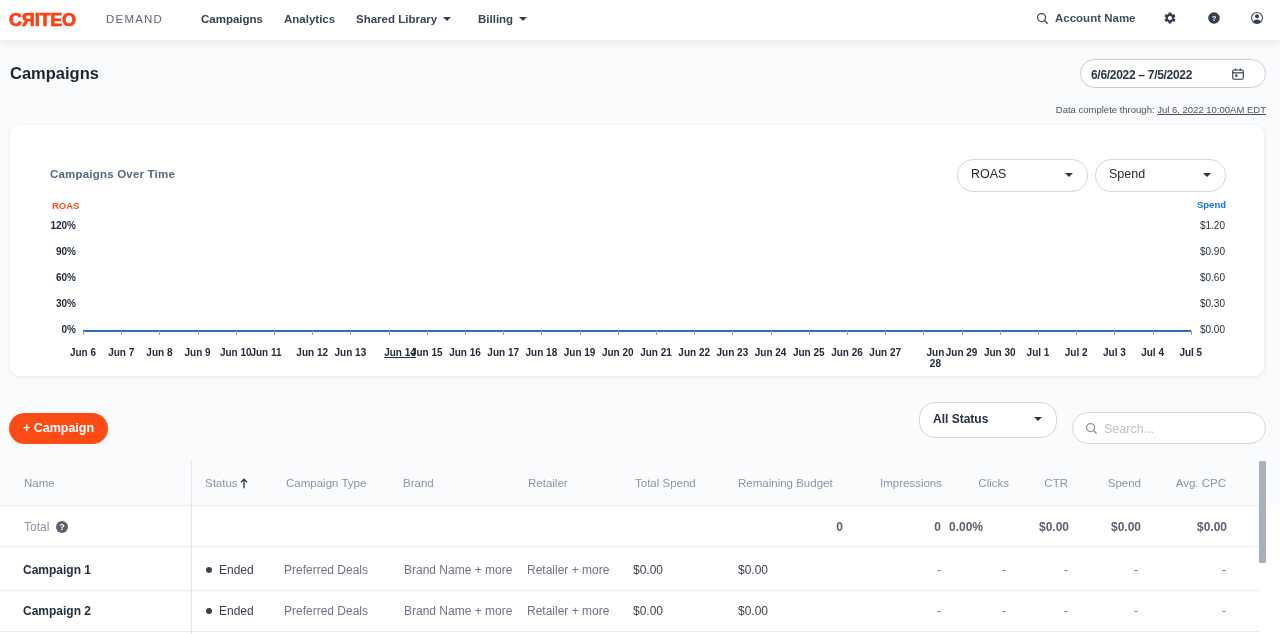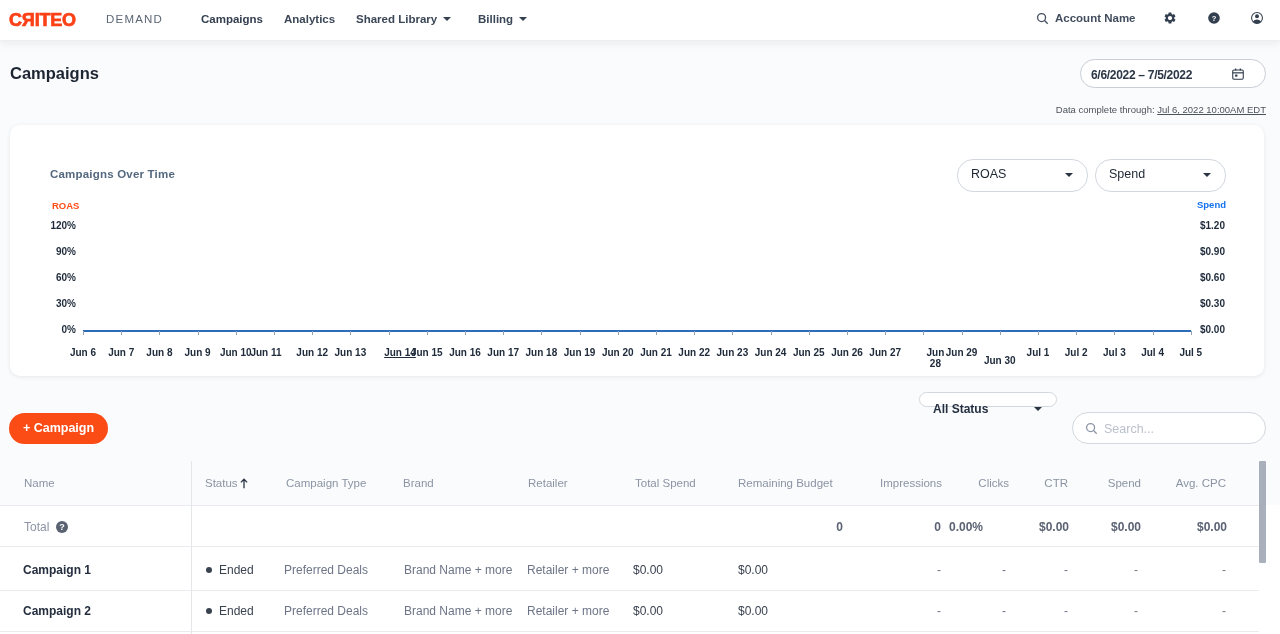--- a/index.html
+++ b/index.html
@@ -25,21 +25,21 @@
 
 #card { left:10px; top:125px; width:1254px; height:250.5px; background:#fff; border-radius:10px;
   box-shadow:0 1px 4px rgba(40,55,80,0.10); }
 #ctitle { left:50px; top:168px; font-size:11.5px; font-weight:700; color:#54697f; letter-spacing:0.2px; }
 .pill { position:absolute; height:31px; border:1px solid #d3d7de; border-radius:16px; background:#fff; font-size:12.5px; font-weight:400; color:#1d2733; }
 .pill .lbl { position:absolute; left:13px; top:7px; }
 .pill .pc { position:absolute; right:14px; top:13px; width:0; height:0; border-left:4px solid transparent; border-right:4px solid transparent; border-top:4.5px solid #2a3442; }
 #roaslbl { left:52px; top:200px; font-size:9.5px; font-weight:700; color:#ff4d17; }
 #spendlbl { left:1126px; top:199px; width:100px; text-align:right; font-size:9.5px; font-weight:700; color:#1472eb; }
 .ylab { position:absolute; width:60px; text-align:right; font-size:10px; font-weight:700; color:#1e2a3a; }
-.yrlab { position:absolute; width:70px; text-align:right; font-size:10px; font-weight:700; color:#1e2a3a; }
+.yrlab { position:absolute; width:70px; text-align:right; font-size:10px; font-weight:400; color:#1e2a3a; }
 #axisline { left:83px; top:329.5px; width:1108px; height:2px; background:#2d6cb6; }
 .tick { position:absolute; top:331px; width:1px; height:4px; background:#93a0b0; }
 .xlab { position:absolute; top:347px; width:50px; text-align:center; font-size:10px; font-weight:700; color:#202c3c; }
 
 #newbtn { left:9px; top:413px; width:99px; height:31px; background:#fb4c16; border-radius:16px; color:#fff; font-size:12.5px; font-weight:700; text-align:center; line-height:31px; }
 #allstatus { left:919px; top:412px; width:138px; }
 #searchbox { left:1072px; top:412px; width:194px; height:32px; border:1px solid #d3d7de; border-radius:16px; background:#fff; }
 #searchbox .ph { position:absolute; left:31px; top:9px; font-size:12.5px; color:#bac1cc; }
 
 .th { position:absolute; font-size:11.5px; color:#8b94a4; }
@@ -168,30 +168,30 @@
     <div class="xlab" style="left:592.8px;">Jun 20</div>
     <div class="xlab" style="left:631.0px;">Jun 21</div>
     <div class="xlab" style="left:669.2px;">Jun 22</div>
     <div class="xlab" style="left:707.4px;">Jun 23</div>
     <div class="xlab" style="left:745.6px;">Jun 24</div>
     <div class="xlab" style="left:783.8px;">Jun 25</div>
     <div class="xlab" style="left:822.0px;">Jun 26</div>
     <div class="xlab" style="left:860.2px;">Jun 27</div>
     <div class="xlab" style="left:898.4px;padding-left:24px;">Jun 28</div>
     <div class="xlab" style="left:936.6px;">Jun 29</div>
-    <div class="xlab" style="left:974.8px;margin-top:8px;">Jun 30</div>
+    <div class="xlab" style="left:974.8px;">Jun 30</div>
     <div class="xlab" style="left:1013.0px;">Jul 1</div>
     <div class="xlab" style="left:1051.2px;">Jul 2</div>
     <div class="xlab" style="left:1089.4px;">Jul 3</div>
     <div class="xlab" style="left:1127.6px;">Jul 4</div>
     <div class="xlab" style="left:1165.8px;">Jul 5</div>
   </div>
 
 <div class="abs" id="newbtn">+ Campaign</div>
-<div class="pill" id="allstatus" style="top:392px; height:15px; font-weight:600; font-size:12px; color:#253042;">
+<div class="pill" id="allstatus" style="top:402px; height:36px; font-weight:600; font-size:12px; color:#253042;">
     <span class="lbl" style="top:9px;">All Status</span>
     <span class="pc" style="top:14px;"></span>
   </div>
 <div class="abs" id="searchbox">
   <svg style="position:absolute; left:12px; top:9px;" width="13" height="13" viewBox="0 0 14 14">
       <circle cx="6" cy="6" r="4.3" fill="none" stroke="#8d96a6" stroke-width="1.4"></circle>
       <line x1="9.2" y1="9.2" x2="12.6" y2="12.6" stroke="#8d96a6" stroke-width="1.4"></line>
     </svg>
   <span class="ph">Search...</span>
 </div>

